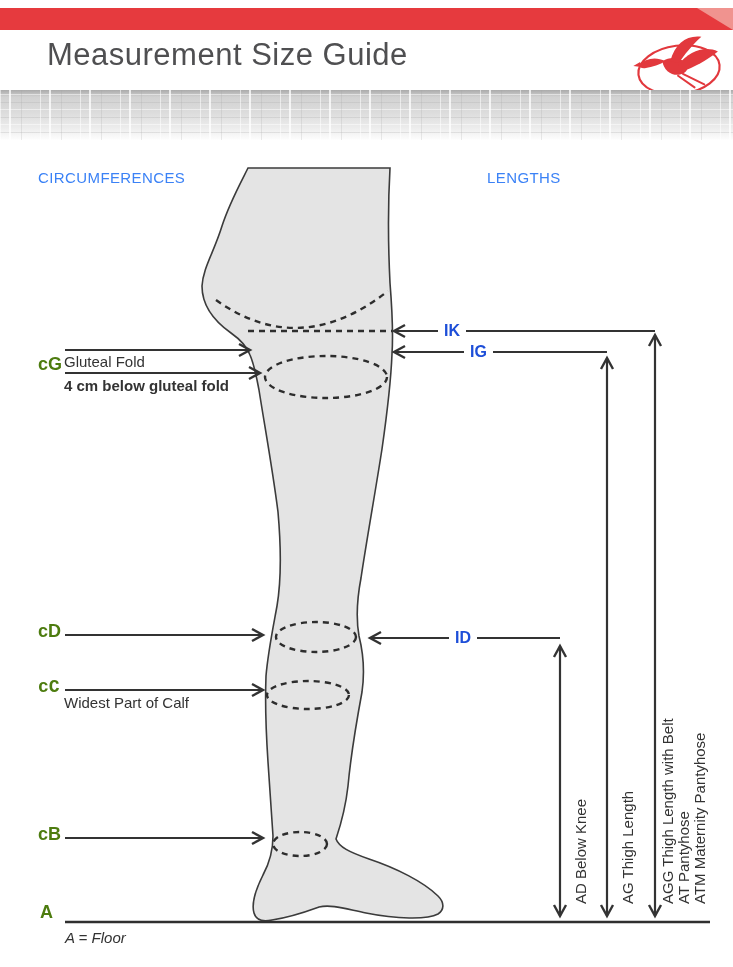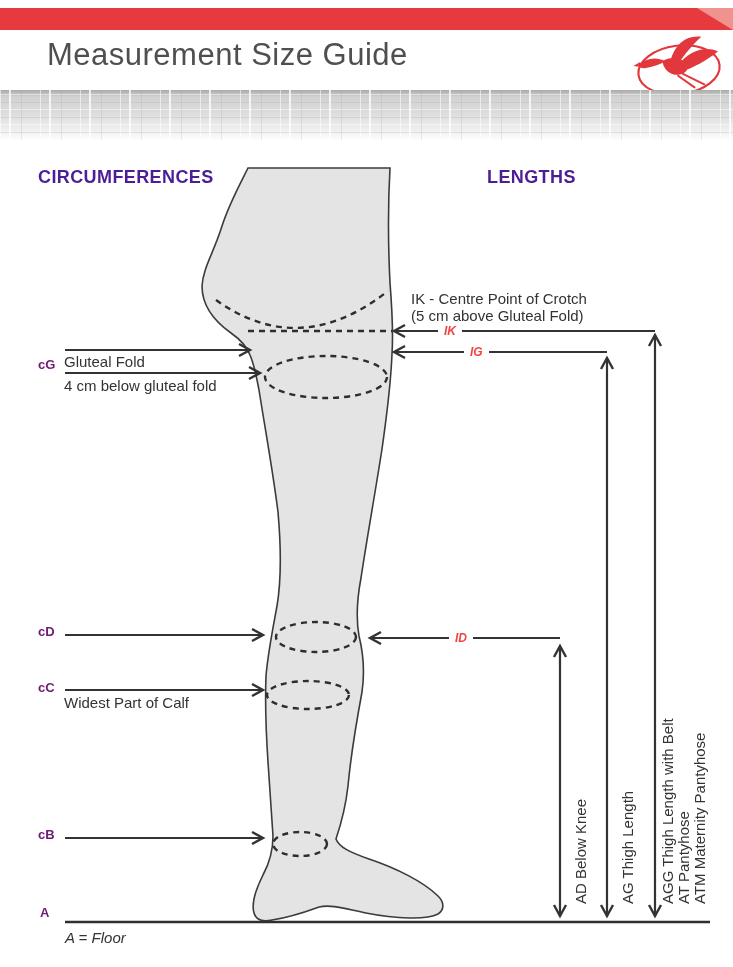--- a/index.html
+++ b/index.html
@@ -24,24 +24,24 @@
         rgba(160,160,160,0.22) 21px 22px, rgba(0,0,0,0) 22px 40px),
       repeating-linear-gradient(0deg, rgba(255,255,255,0.5) 0 1px, rgba(0,0,0,0) 1px 7px,
         rgba(170,170,170,0.28) 7px 8px, rgba(0,0,0,0) 8px 15px),
       linear-gradient(180deg,#ababab 0%,#d2d2d2 14%,#dcdcdc 45%,#ececec 75%,#fdfdfd 100%);
   }
   
   .diagram{position:absolute;left:0;top:0;width:733px;height:967px;}
   
   .lbl{position:absolute;font-size:15px;line-height:17px;color:#333333;white-space:nowrap;}
   .multi{white-space:pre-line;}
-  .heading{font-weight:bold;font-size:18px;letter-spacing:0.4px;color:#4c1d95;}
-  .code{font-weight:bold;font-size:13px;color:#701a75;}
-  .online{position:absolute;font-weight:bold;font-size:12px;color:#ef4444;
-    background:#ffffff;padding:0 6px;line-height:20px;font-style:italic;}
+  .heading{font-weight:normal;font-size:15px;letter-spacing:0.4px;color:#3b82f6;}
+  .code{font-weight:bold;font-size:18px;color:#4d7c0f;}
+  .online{position:absolute;font-weight:bold;font-size:16px;color:#1d4ed8;
+    background:#ffffff;padding:0 6px;line-height:20px;}
   .vlabel{position:absolute;font-size:15px;line-height:16px;color:#333333;white-space:nowrap;
     transform:rotate(-90deg);transform-origin:0 0;}
 </style>
 </head>
 <body>
 
 <div id="page">
 
   <div class="ribbon"></div>
   <div class="ribbon-fold"></div>
@@ -120,34 +120,32 @@
       <line x1="655" y1="335" x2="655" y2="916" marker-start="url(#vr)" marker-end="url(#vr)"></line>
     </g>
     <line x1="65" y1="922" x2="710" y2="922" stroke="#2f2f2f" stroke-width="2.6"></line>
   </svg>
 
   <div class="lbl heading" style="left:38px;top:169px;">CIRCUMFERENCES</div>
   <div class="lbl heading" style="left:487px;top:169px;">LENGTHS</div>
 
   <div class="lbl code" style="left:38px;top:356px;">cG</div>
   <div class="lbl" style="left:64px;top:353px;">Gluteal Fold</div>
-  <div class="lbl" style="left:64px;top:377px;">4 cm below gluteal fold</div>
+  <div class="lbl" style="left:64px;top:377px;font-weight:bold;">4 cm below gluteal fold</div>
 
   <div class="lbl code" style="left:38px;top:623px;">cD</div>
 
-  <div class="lbl code" style="left:38px;top:679px;">cC</div>
+  <div class="lbl code" style="left:38px;top:679px;font-family:Liberation Mono, monospace;">cC</div>
   <div class="lbl" style="left:64px;top:694px;">Widest Part of Calf</div>
 
   <div class="lbl code" style="left:38px;top:826px;">cB</div>
 
   <div class="lbl code" style="left:40px;top:904px;">A</div>
   <div class="lbl" style="left:65px;top:929px;font-style:italic;">A = Floor</div>
 
-  <div class="lbl multi" style="left:411px;top:290px;">IK - Centre Point of Crotch
-(5 cm above Gluteal Fold)</div>
   <div class="online" style="left:438px;top:321px;">IK</div>
   <div class="online" style="left:464px;top:342px;">IG</div>
   <div class="online" style="left:449px;top:628px;">ID</div>
 
   <div class="vlabel" style="left:573px;top:904px;">AD Below Knee</div>
   <div class="vlabel" style="left:620px;top:904px;">AG Thigh Length</div>
   <div class="vlabel" style="left:660px;top:904px;">AGG Thigh Length with Belt</div>
   <div class="vlabel" style="left:676px;top:904px;">AT Pantyhose</div>
   <div class="vlabel" style="left:692px;top:904px;">ATM Maternity Pantyhose</div>
 

